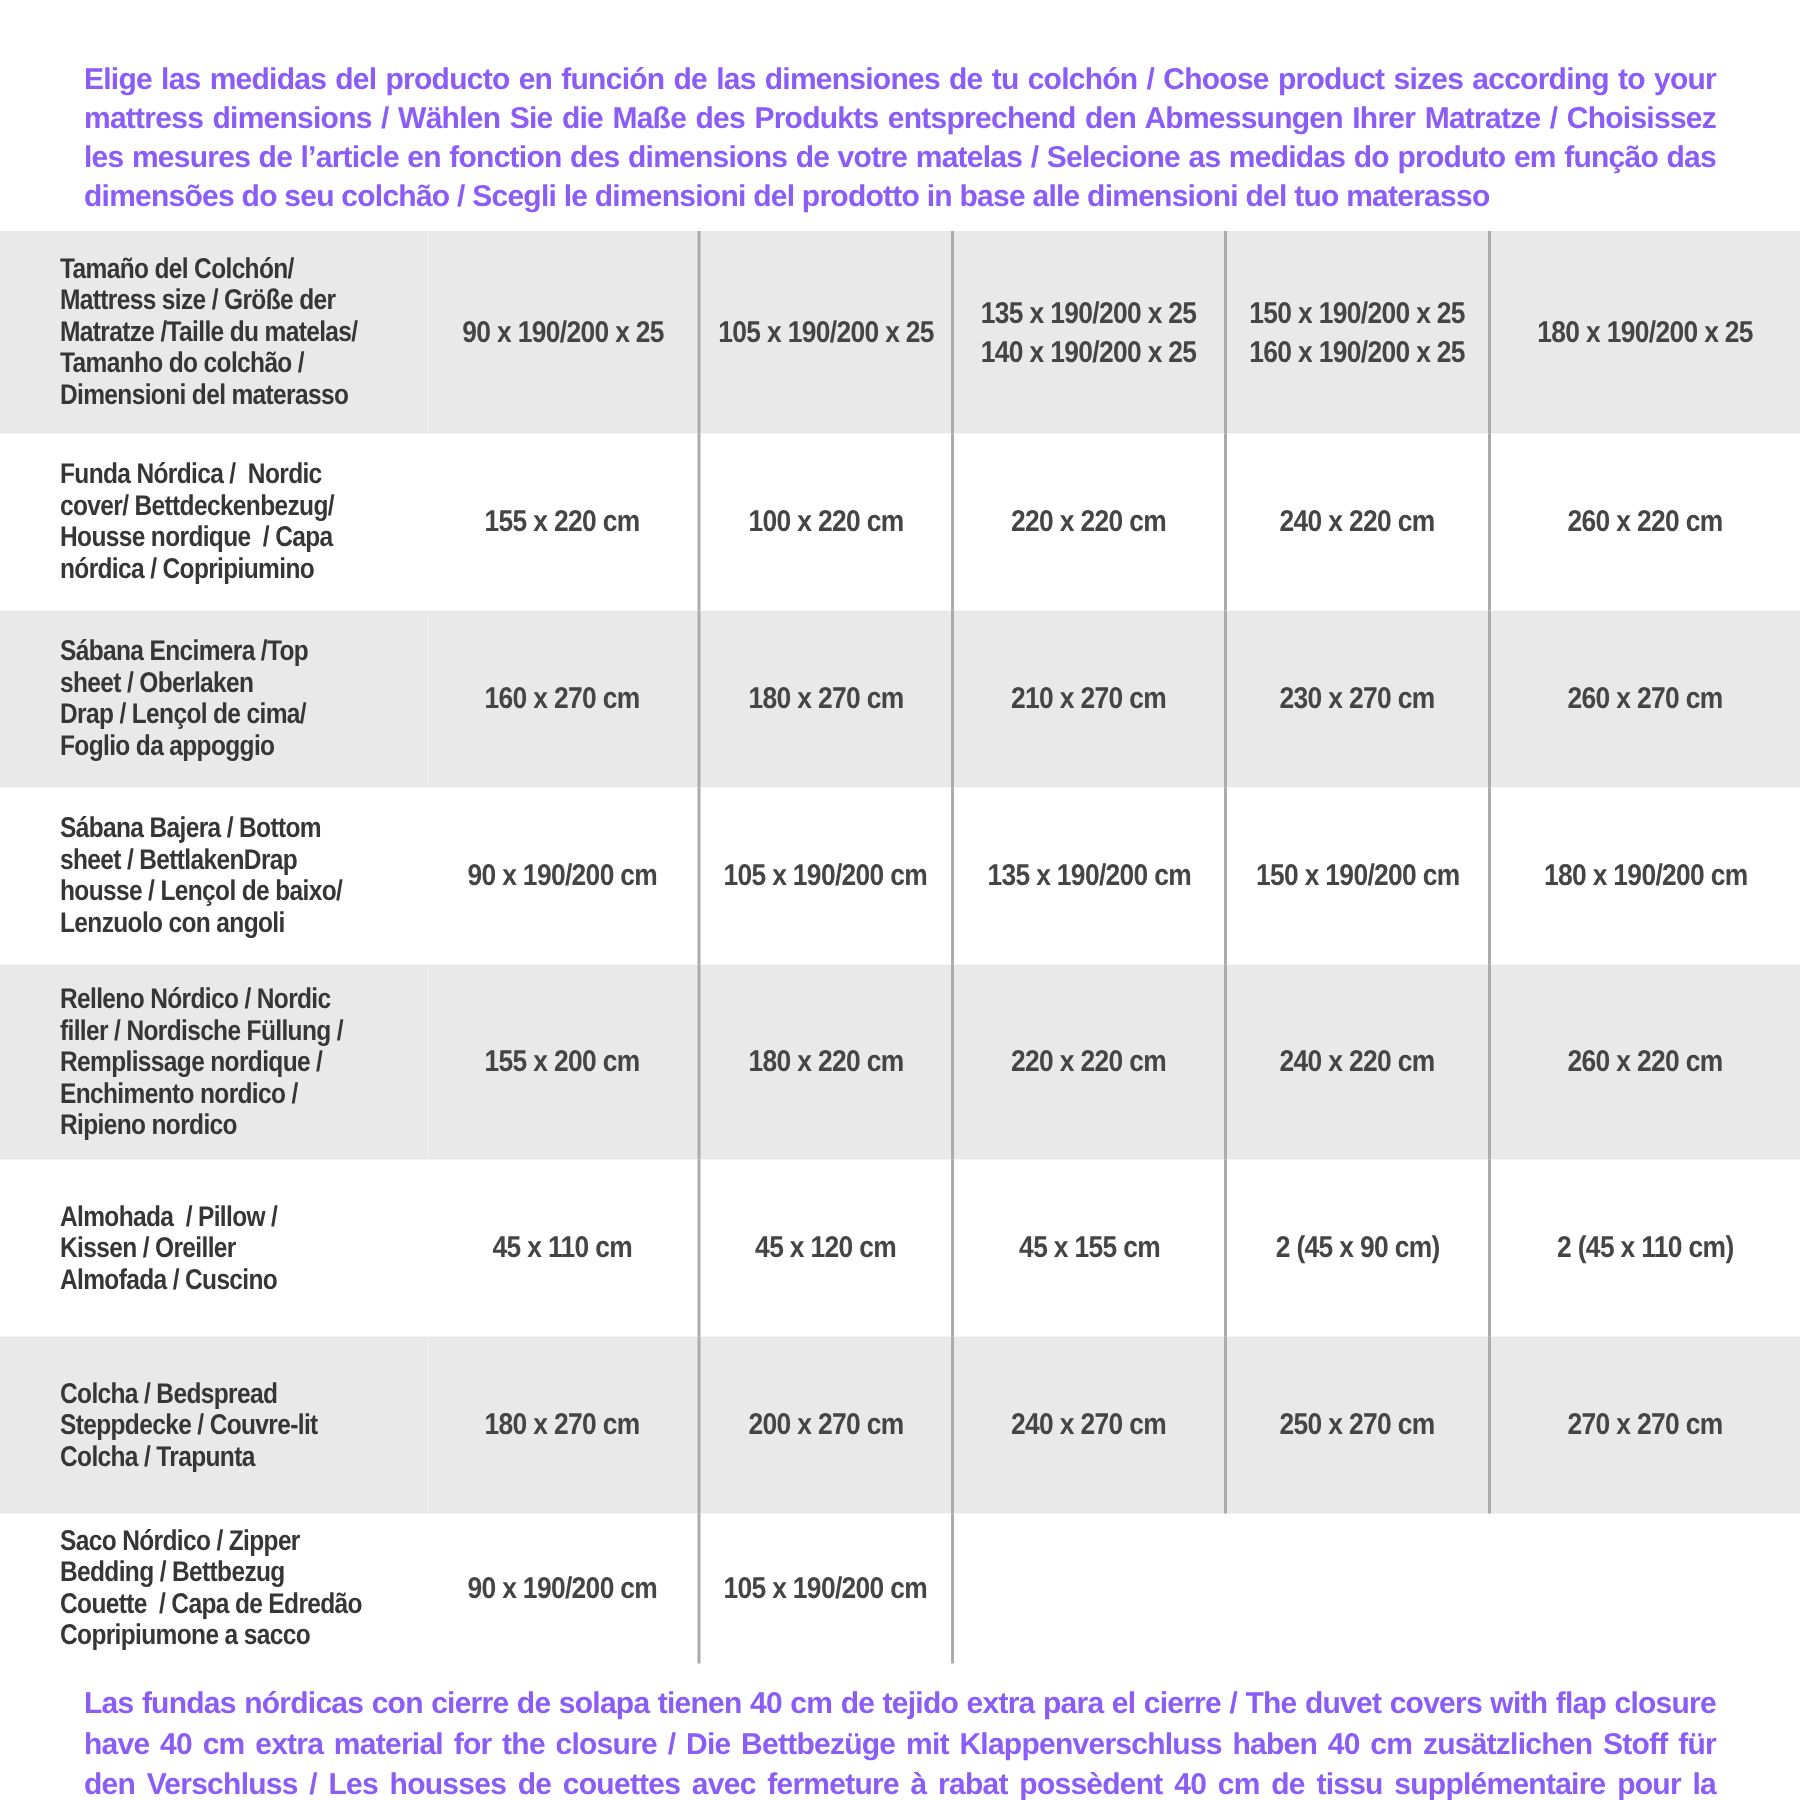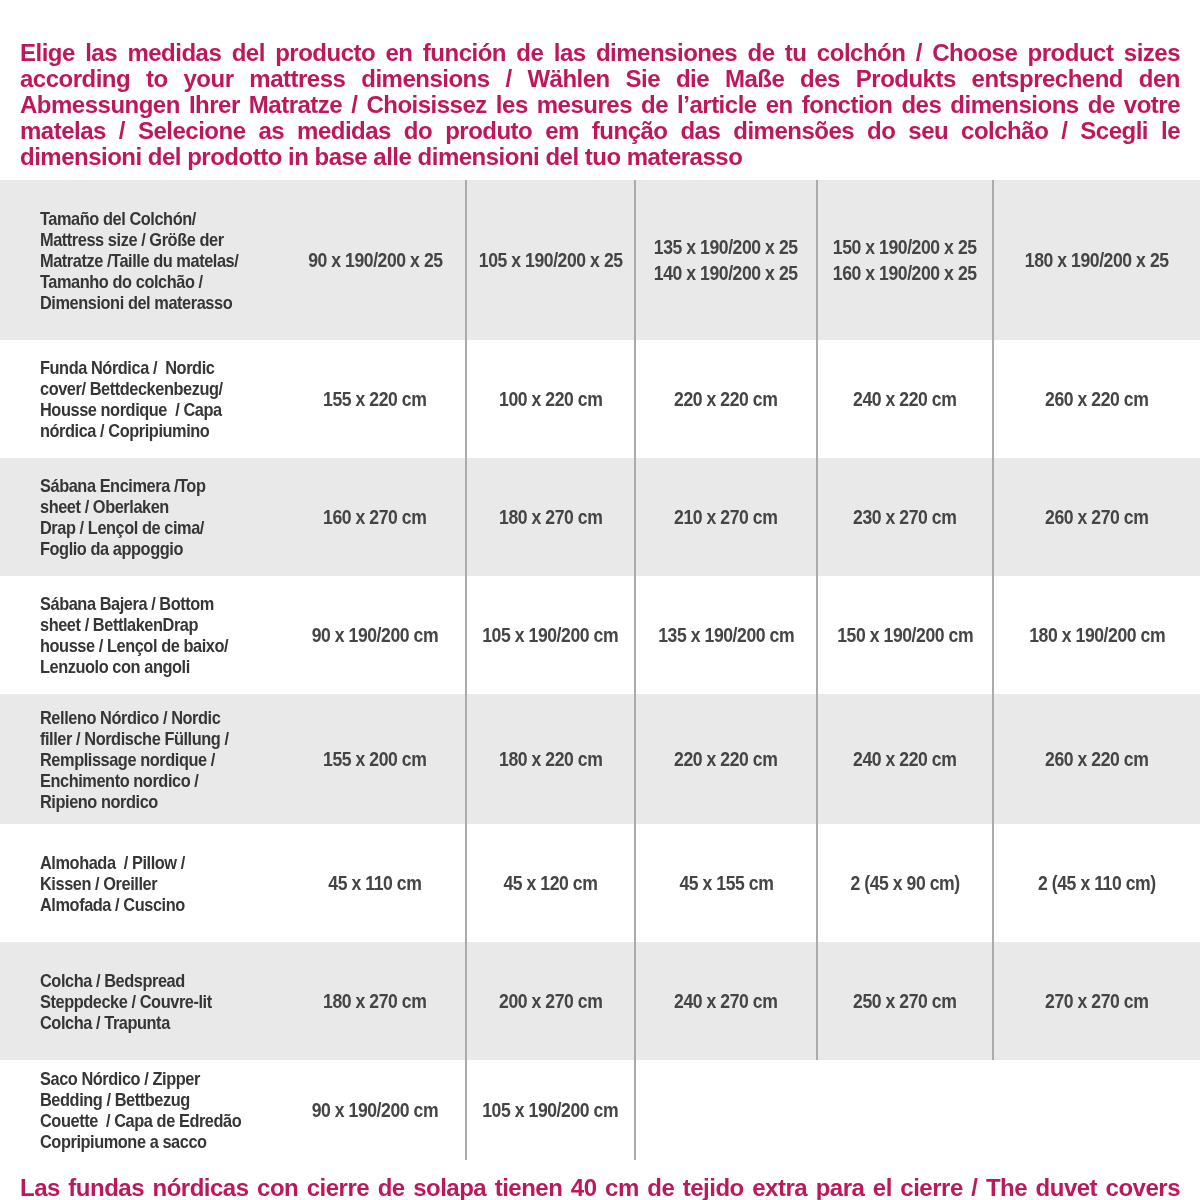--- a/index.html
+++ b/index.html
@@ -6,39 +6,39 @@
     margin: 0;
     padding: 0;
     background: #ffffff;
     width: 1200px;
     height: 1200px;
     font-family: "Liberation Sans", sans-serif;
     color: #3e3e3e;
     overflow: hidden;
   }
   .para {
-    margin: 0 20px;
-    font-size: 24px;
+    margin: 0 56px;
+    font-size: 20px;
     font-weight: bold;
     line-height: 26px;
     letter-spacing: -0.5px;
     text-align: justify;
-    color: #be185d;
+    color: #8b5cf6;
   }
   .intro { margin-top: 40px; }
   .footnote { margin-top: 14px; line-height: 27px; }
 
   table.size-chart {
     margin-top: 10px;
     width: 1200px;
     border-collapse: collapse;
     table-layout: fixed;
   }
   tr.r-std td  { height: 118px; }
-  tr.r-head td { height: 160px; }
+  tr.r-head td { height: 135px; }
   tr.r-tall td { height: 130px; margin-left: 48px; }
   tr.r-short td{ height: 100px; }
   tr:nth-child(odd) { background: #e9e9e9; }
   td {
     vertical-align: middle;
     font-weight: bold;
     padding: 0;
   }
   td.label {
     padding-left: 40px;

